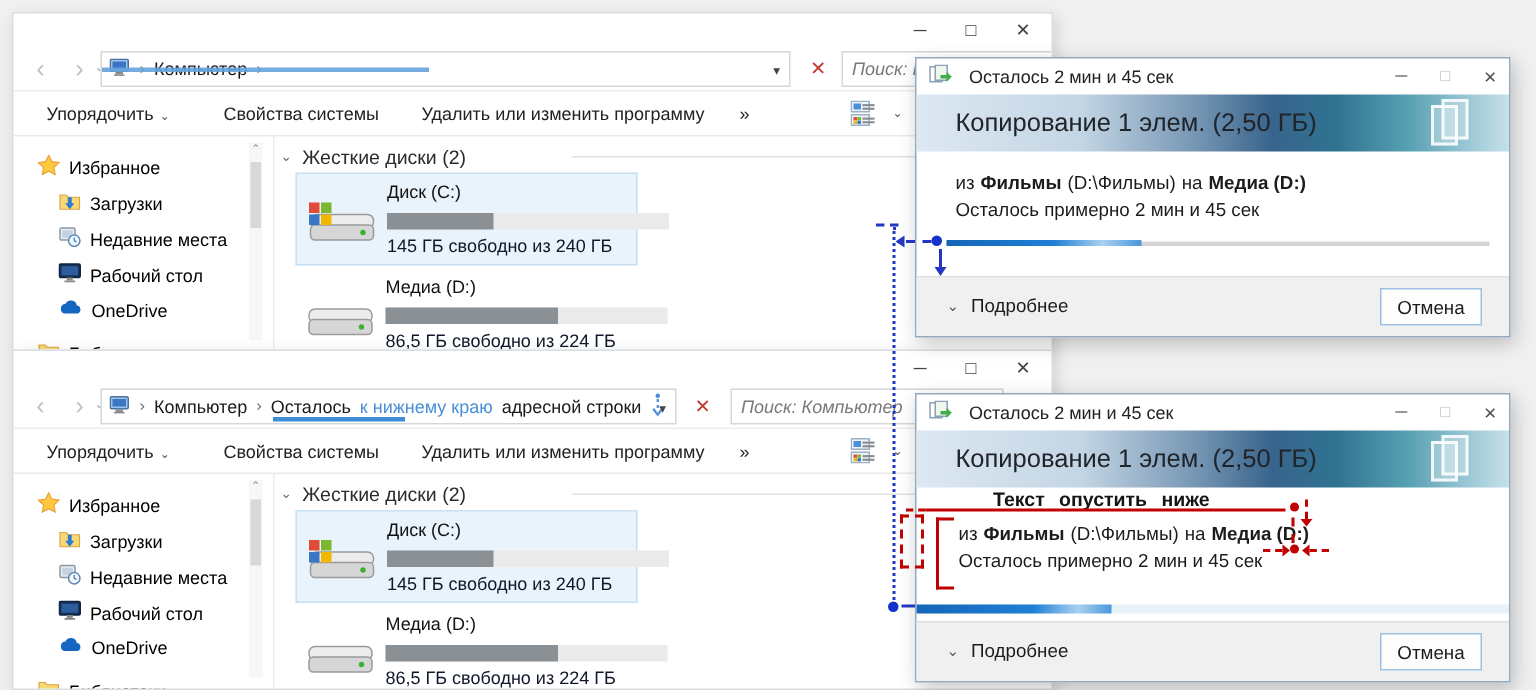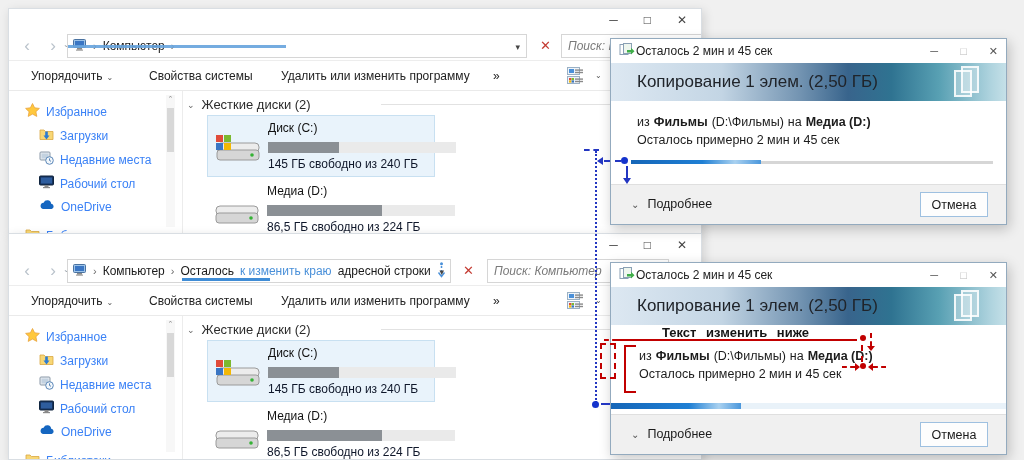--- a/index.html
+++ b/index.html
@@ -34,42 +34,42 @@
   .search1{left:552px;width:142px}
   .search2{left:478px;width:182px}
   .search-text{font-style:italic;color:#7a7a7a;white-space:nowrap;flex:1}
   .toolbar{position:relative;height:30px;border-bottom:1px solid #eaeaea}
   .tb-item{position:absolute;top:8px;white-space:nowrap;color:#222}
   .tb-chev{font-size:8px;color:#555;margin-left:4px}
   .view-ico{position:absolute;left:558px;top:6px}
   .view-chev{position:absolute;left:586px;top:10px;font-size:8px;color:#555}
   .sep-v{position:absolute;left:173px;top:82px;bottom:0;width:1px;background:#ececec}
   .side-row{position:absolute;display:flex;align-items:center;gap:6px;white-space:nowrap}
-  .s-label{color:#3b82f6}
+  .s-label{color:#000000}
   .sscroll{position:absolute;left:157px;top:86px;width:9px;height:132px;background:#f7f7f7}
   .sscroll .up{position:absolute;top:0;left:0;width:9px;text-align:center;font-size:7px;color:#888}
   .sscroll .thumb{position:absolute;left:1px;top:13px;width:7px;height:44px;background:#d8d8d8}
   .grp{position:absolute;left:178px;top:88px;display:flex;align-items:center;gap:7px;white-space:nowrap}
   .grp-chev{font-size:9px;color:#666}
   .grp-label{font-size:13px;color:#2b2b2b}
   .grp-rule{position:absolute;left:196px;top:7px;width:314px;height:1px;background:#e2e2e2}
-  .drive{position:absolute;left:198px;width:228px;height:62px}
+  .drive{position:absolute;left:188px;width:228px;height:62px}
   .drive.selected{background:#e9f3fb;border:1px solid #c8e0f1}
   .d-ico{position:absolute;left:6px;top:11px}
   .d-name{position:absolute;left:60px;top:5px;color:#111}
   .d-bar{position:absolute;left:60px;top:26px;width:188px;height:11px;background:#eaeaea}
   .d-fill{height:11px;background:#8b9095}
   .d-free{position:absolute;left:60px;top:41px;color:#0f172a}
 
   
   .dlg{position:absolute;left:610px;width:397px;background:#fff;border:1px solid #93aabe;
        box-shadow:2px 4px 12px rgba(0,0,0,.22)}
   .dlg1{top:38px;height:187px;z-index:3}
   .dlg2{top:262px;height:193px;z-index:4}
-  .dlg-title{position:relative;height:24px;display:flex;align-items:center;padding:0 8px;gap:1px;font-size:12px;color:#222}
+  .dlg-title{position:relative;height:24px;display:flex;align-items:center;padding:0 8px;gap:11px;font-size:12px;color:#222}
   .dlg-controls{margin-left:auto;display:flex;gap:22px;color:#555;font-size:11px}
   .dlg-controls .dis{color:#b9b9b9}
   .dlg-header{position:relative;height:38px;display:flex;align-items:center;padding-left:26px;
       font-size:17px;color:#20242a;
       background:linear-gradient(90deg,#dde8f2 0%,#c3d5e4 28%,#7293b1 48%,#38648c 60%,#2f7391 71%,#58a0b3 83%,#aed3de 96%,#c5e0e8 100%)}
   .glass{position:absolute;right:20px;top:3px;width:34px;height:32px}
   .glass i{position:absolute;border:2px solid rgba(255,255,255,.85);background:rgba(255,255,255,.28);width:18px;height:27px;display:block}
   .glass i:first-child{left:2px;top:4px}
   .glass i:last-child{left:9px;top:0}
   .from-line,.rem-line{position:absolute;left:26px;white-space:nowrap;font-size:12.5px;color:#1c1c1c}
@@ -278,21 +278,21 @@
           <span><svg width="14" height="12" viewBox="0 0 14 12">
                 <rect x="0.5" y="0.5" width="12" height="8" rx="1" fill="#9cc3e8" stroke="#4a72a0"></rect>
                 <rect x="2" y="2" width="9" height="5" fill="#3a76c4"></rect>
                 <rect x="4" y="9" width="5" height="1.6" fill="#8a8a8a"></rect>
                 <rect x="3" y="10.6" width="7" height="1" fill="#8a8a8a"></rect>
               </svg></span>
           <span class="crumb-sep">›</span>
           <span>Компьютер</span>
           <span class="crumb-sep">›</span>
           <span>Осталось</span>
-          <span class="blue-word">к изменить краю</span>
+          <span class="blue-word">к нижнему краю</span>
           <span>адресной строки</span>
           <span><svg width="9" height="16" viewBox="0 0 9 16">
                 <circle cx="4.5" cy="1.8" r="1.5" fill="#4a90d9"></circle>
                 <line x1="4.5" y1="4" x2="4.5" y2="11" stroke="#4a90d9" stroke-width="1.5" stroke-dasharray="2 2"></line>
                 <path d="M1.5 10.5 L4.5 14.5 L7.5 10.5" fill="none" stroke="#4a90d9" stroke-width="1.4"></path>
               </svg></span>
         </span>
         <div class="addr-line-bottom"></div>
         <span class="addr-drop">▾</span>
       </div>
@@ -491,21 +491,21 @@
     <div class="b-stub"></div>
     <div class="b-vline"></div>
     <div class="bdot" style="left:621px;top:157px"></div>
     <div class="b-arrowL-line"></div>
     <div class="tri tri-l-b"></div>
     <div class="b-arrowD-line"></div>
     <div class="tri tri-d-b"></div>
     <div class="bdot" style="left:592px;top:401px"></div>
     <div class="b-dash-bot"></div>
 
-    <div class="note-red">Текст изменить ниже</div>
+    <div class="note-red">Текст опустить ниже</div>
     <div class="r-under-dash"></div>
     <div class="r-under"></div>
     <div class="rdot" style="left:860px;top:335px"></div>
     <div class="r-arrD-line"></div>
     <div class="tri tri-d-r"></div>
     <div class="r-vdash"></div>
     <div class="rdot" style="left:860px;top:363px"></div>
     <div class="r-arrR-line"></div>
     <div class="tri tri-r-r"></div>
     <div class="r-arrL-line"></div>

